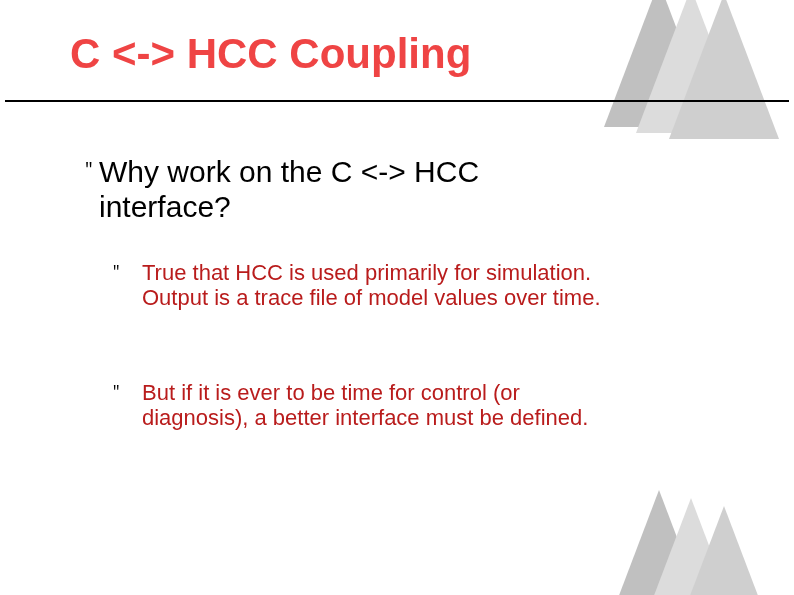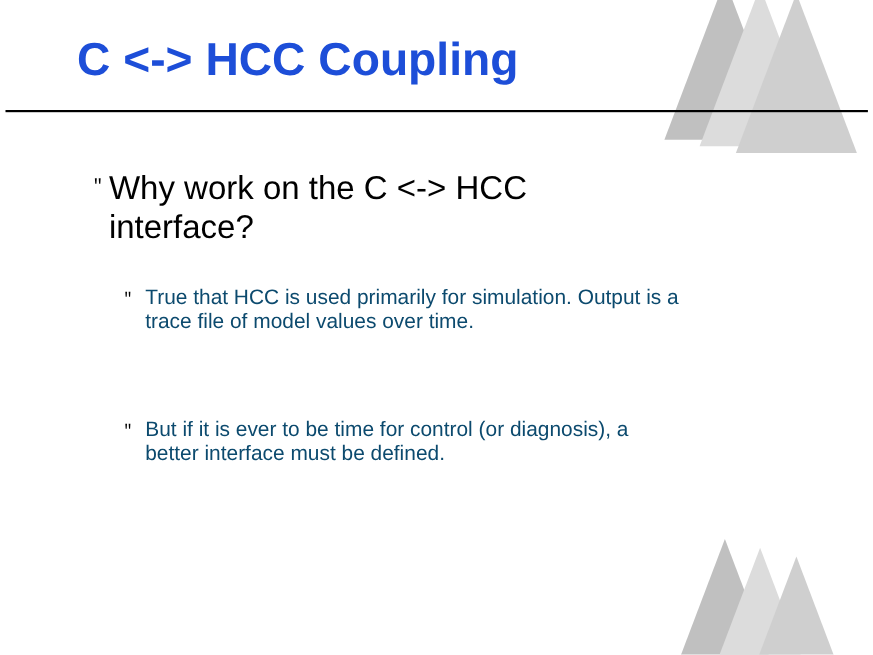--- a/index.html
+++ b/index.html
@@ -17,21 +17,21 @@
     width: 794px;
     height: 595px;
     box-sizing: border-box;
   }
   .title {
     position: absolute;
     left: 70px;
     top: 30px;
     font-size: 42px;
     font-weight: bold;
-    color: #1d4ed8;
+    color: #ef4444;
   }
   .underline {
     position: absolute;
     left: 5px;
     top: 100px;
     width: 784px;
     height: 2px;
     background: #000000;
   }
   .main-bullet {
@@ -60,23 +60,23 @@
   }
   .sub-bullet .marker {
     position: absolute;
     left: 0px;
     top: 4px;
     font-family: "Courier New", monospace;
     font-size: 14px;
     color: #000;
   }
   .sub-bullet .text {
-    margin-left: 20px;
-    font-size: 19px;
-    color: #0c4a6e;
+    margin-left: 30px;
+    font-size: 22px;
+    color: #b91c1c;
     line-height: 1.15;
   }
   .sub1 { left: 112px; top: 260px; }
   .sub2 { left: 112px; top: 380px; }
 
   
   .tri {
     position: absolute;
     width: 0;
     height: 0;

